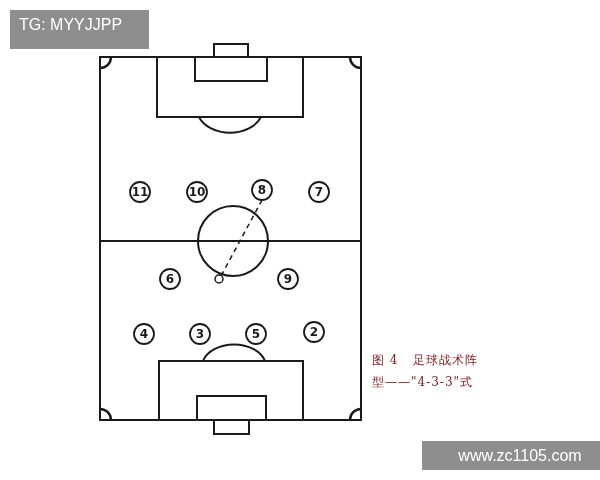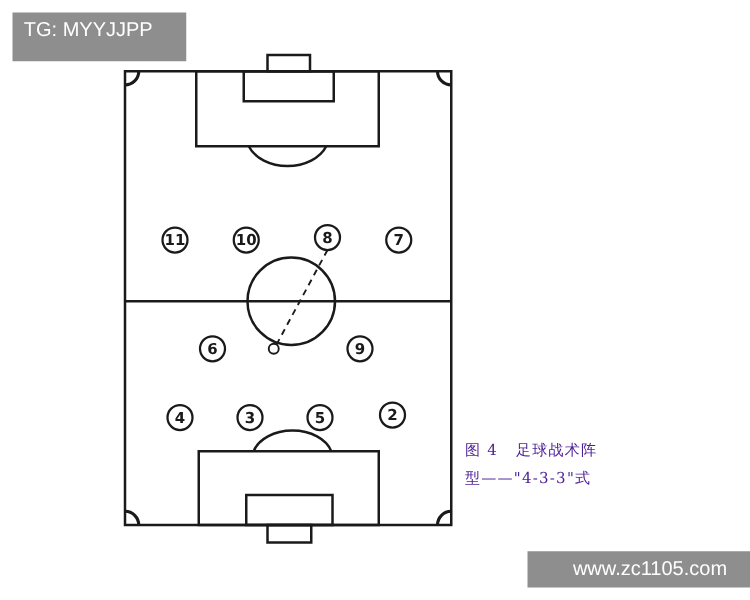--- a/index.html
+++ b/index.html
@@ -10,21 +10,21 @@
   }
   .field-svg { position: absolute; left: 0; top: 0; width: 600px; height: 480px; }
   .tg-badge {
     position: absolute; left: 10px; top: 10px; width: 139px; height: 39px;
     background: #8e8e8e; color: #ffffff;
     font-family: "Liberation Sans", sans-serif; font-size: 16px;
     line-height: 29px; padding-left: 9px; box-sizing: border-box;
   }
   .caption {
     position: absolute; left: 372px; top: 349px;
-    font-size: 12px; color: #4c1d95; line-height: 22px;
+    font-size: 12px; color: #7f1d1d; line-height: 22px;
     font-family: "DejaVu Serif", serif; letter-spacing: 1px;
   }
   .caption .line { white-space: pre; }
   .url-badge {
     position: absolute; left: 422px; top: 441px; width: 196px; height: 29px;
     background: #8e8e8e; color: #ffffff;
     font-family: "Liberation Sans", sans-serif; font-size: 16px;
     line-height: 29px; text-align: center;
   }
   .player-label {

